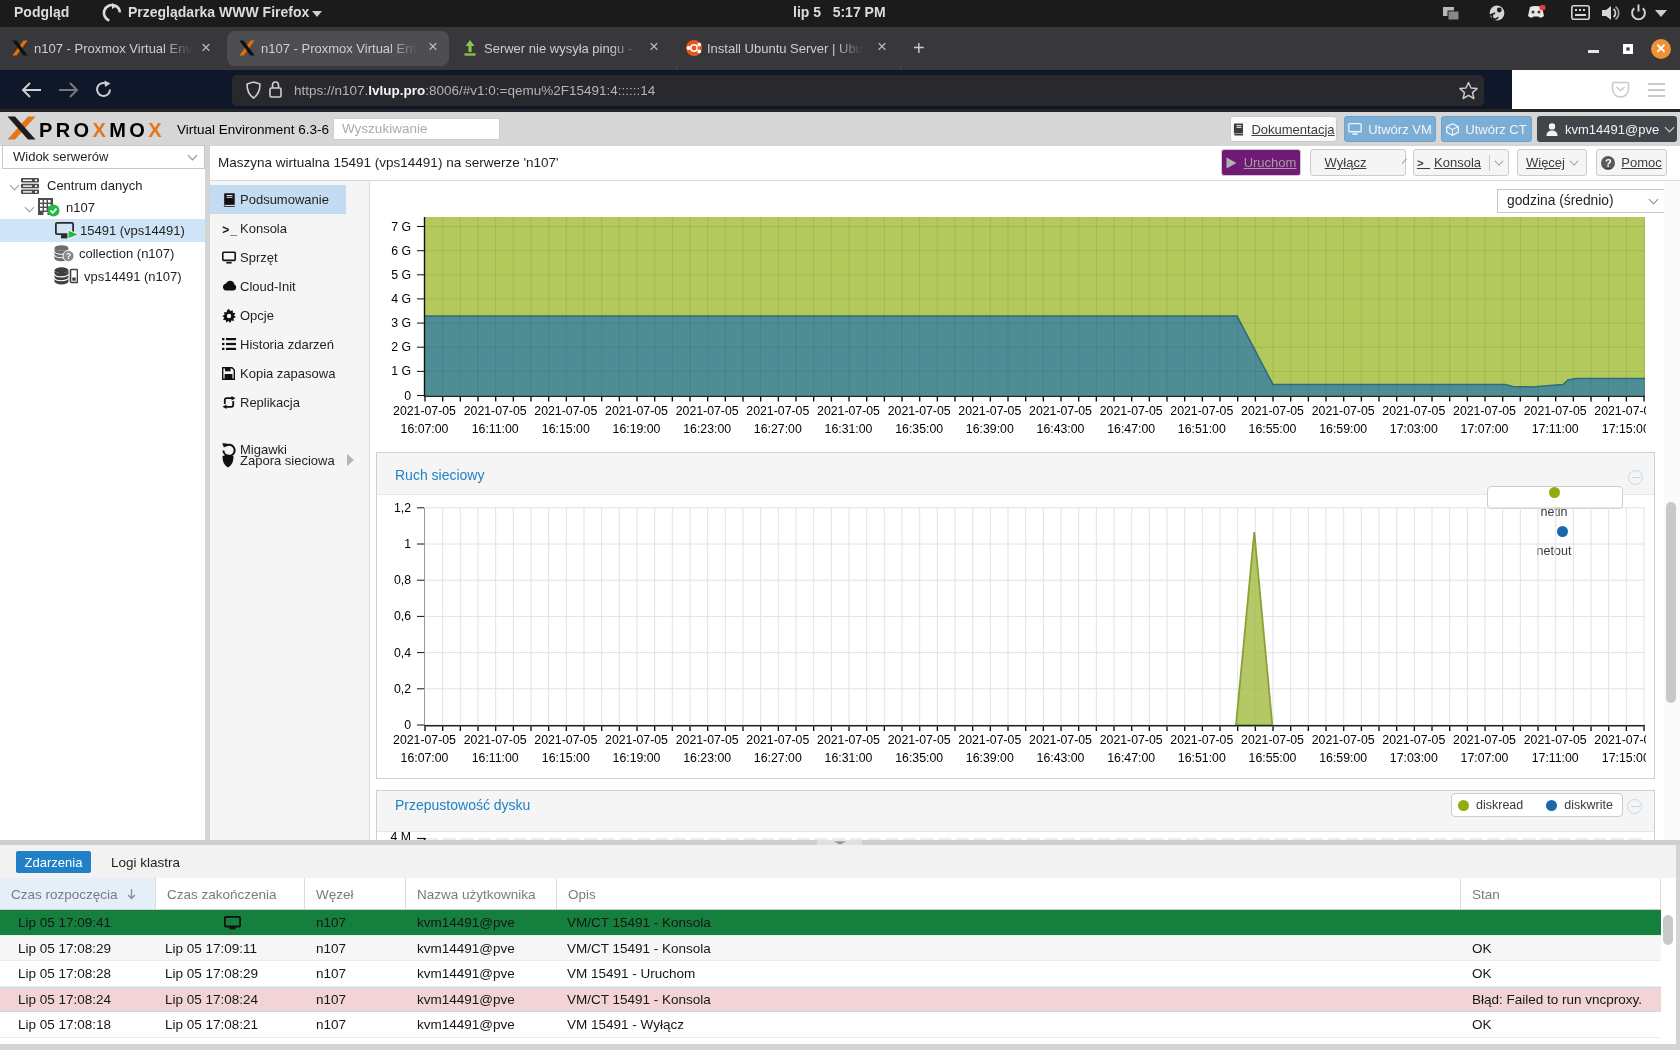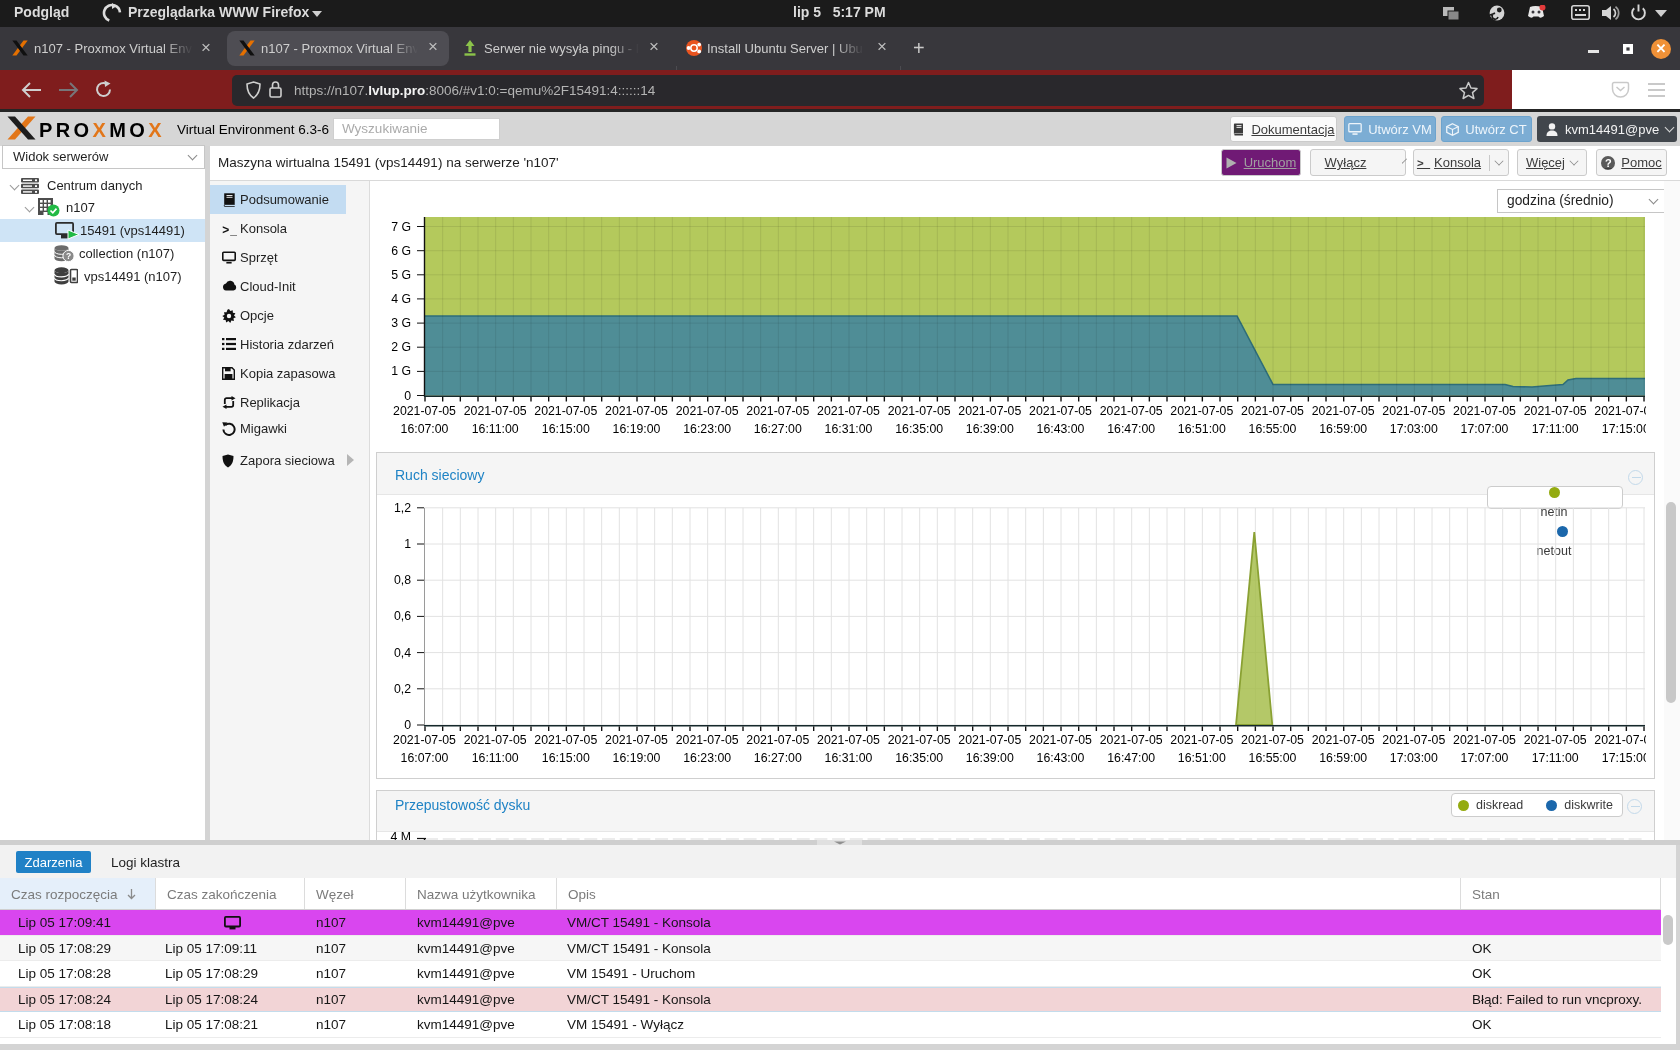--- a/index.html
+++ b/index.html
@@ -2,21 +2,21 @@
 <html><head><meta charset="utf-8">
 <style>
 *{margin:0;padding:0;box-sizing:border-box;}
 html,body{width:1680px;height:1050px;overflow:hidden;}
 body{font-family:"Liberation Sans",sans-serif;position:relative;background:#fff;}
 .abs{position:absolute;}
 svg{display:block;}
 
 #topbar{left:0;top:0;width:1680px;height:27px;background:#1b1b1b;color:#dcdcdc;}
 #tabbar{left:0;top:27px;width:1680px;height:43px;background:#38373c;}
-#navbar{left:0;top:70px;width:1512px;height:39px;background:#7f1d1d;}
+#navbar{left:0;top:70px;width:1512px;height:39px;background:#0f172a;}
 .tabtxt{font-size:13px;color:#cecece;white-space:nowrap;overflow:hidden;}
 .fade{-webkit-mask-image:linear-gradient(90deg,#000 80%,transparent 98%);mask-image:linear-gradient(90deg,#000 80%,transparent 98%);}
 .tclose{color:#bdbdbd;font-size:17px;font-weight:400;line-height:17px;}
 
 #pvehead{left:0;top:112px;width:1680px;height:34px;background:#d6d6d6;}
 .btn{border:1px solid #cbcbcb;background:#f5f5f5;border-radius:3px;color:#3c3c3c;font-size:13px;display:flex;align-items:center;justify-content:center;white-space:nowrap;text-decoration:underline;}
 .bluebtn{background:#7cadd4;border:1px solid #6da3cd;border-radius:3px;color:#eef5fb;font-size:13px;display:flex;align-items:center;justify-content:center;gap:6px;}
 .sep{width:1px;background:#c9c9c9;height:16px;margin:0 6px;}
 .chev{width:8px;height:8px;border-right:1.6px solid #8a8a8a;border-bottom:1.6px solid #8a8a8a;transform:rotate(45deg) scale(.8);margin-top:-4px;}
 .treerow{position:absolute;left:0;width:205px;height:22px;font-size:13px;color:#1f1f1f;display:flex;align-items:center;}
@@ -370,21 +370,21 @@
     <span style="position:absolute;left:12px;top:8px;width:16px;text-align:center;">
       <svg width="14" height="13" viewBox="0 0 14 13">
         <path d="M2.8 8 L2.8 4 A1.8 1.8 0 0 1 4.6 2.2 L10 2.2" fill="none" stroke="#111" stroke-width="1.8"></path>
         <path d="M9.5 0 L13.5 2.2 L9.5 4.4 Z" fill="#111"></path>
         <path d="M11.2 5 L11.2 9 A1.8 1.8 0 0 1 9.4 10.8 L4 10.8" fill="none" stroke="#111" stroke-width="1.8"></path>
         <path d="M4.5 8.6 L0.5 10.8 L4.5 13 Z" fill="#111"></path>
       </svg>
     </span>
     <span style="position:absolute;left:30px;top:7px;">Replikacja</span>
   </div>
-<div class="menurow" style="top:414px;">
+<div class="menurow" style="top:435px;">
     <span style="position:absolute;left:12px;top:8px;width:16px;text-align:center;">
       <svg width="14" height="14" viewBox="0 0 14 14">
         <path d="M3.2 3.2 A5.6 5.6 0 1 1 1.4 7.4" fill="none" stroke="#111" stroke-width="2"></path>
         <path d="M0.3 0.2 L5.6 0.6 L2 4.8 Z" fill="#111"></path>
       </svg>
     </span>
     <span style="position:absolute;left:30px;top:7px;">Migawki</span>
   </div>
 <div class="menurow" style="top:446px;">
     <span style="position:absolute;left:12px;top:8px;width:16px;text-align:center;">
@@ -845,21 +845,21 @@
 <div class="abs" style="left:111px;top:855px;font-size:13.5px;color:#1f1f1f;">Logi klastra</div>
 <div class="hcell" style="left:0px;width:156px;background:#e5effa;">Czas rozpoczęcia<svg style="margin-left:8px" width="11" height="12" viewBox="0 0 11 12">
       <path d="M5.5 1 L5.5 10 M2 7 L5.5 10.5 L9 7" fill="none" stroke="#8a8a8a" stroke-width="1.3"></path>
     </svg></div>
 <div class="hcell" style="left:156px;width:149px;">Czas zakończenia</div>
 <div class="hcell" style="left:305px;width:101px;">Węzeł</div>
 <div class="hcell" style="left:406px;width:151px;">Nazwa użytkownika</div>
 <div class="hcell" style="left:557px;width:904px;">Opis</div>
 <div class="hcell" style="left:1461px;width:200px;">Stan</div>
 <div class="abs" style="left:0;top:909px;width:1661px;height:1px;background:#cfcfcf;"></div>
-<div class="trow" style="left:0;top:910px;height:26px;background:#d946ef;border-bottom:1px solid #ececec;">
+<div class="trow" style="left:0;top:910px;height:26px;background:#15803d;border-bottom:1px solid #ececec;">
     <span class="tc" style="left:18px;">Lip 05 17:09:41</span>
     <span class="tc" style="left:224px;">
       <svg width="17" height="14" viewBox="0 0 17 14">
         <rect x="0.9" y="0.9" width="15.2" height="9.6" rx="1" fill="none" stroke="#111" stroke-width="1.8"></rect>
         <rect x="5.5" y="11" width="6" height="2.4" fill="#111"></rect>
       </svg>
     </span>
     <span class="tc" style="left:316px;">n107</span>
     <span class="tc" style="left:417px;">kvm14491@pve</span>
     <span class="tc" style="left:567px;">VM/CT 15491 - Konsola</span>

